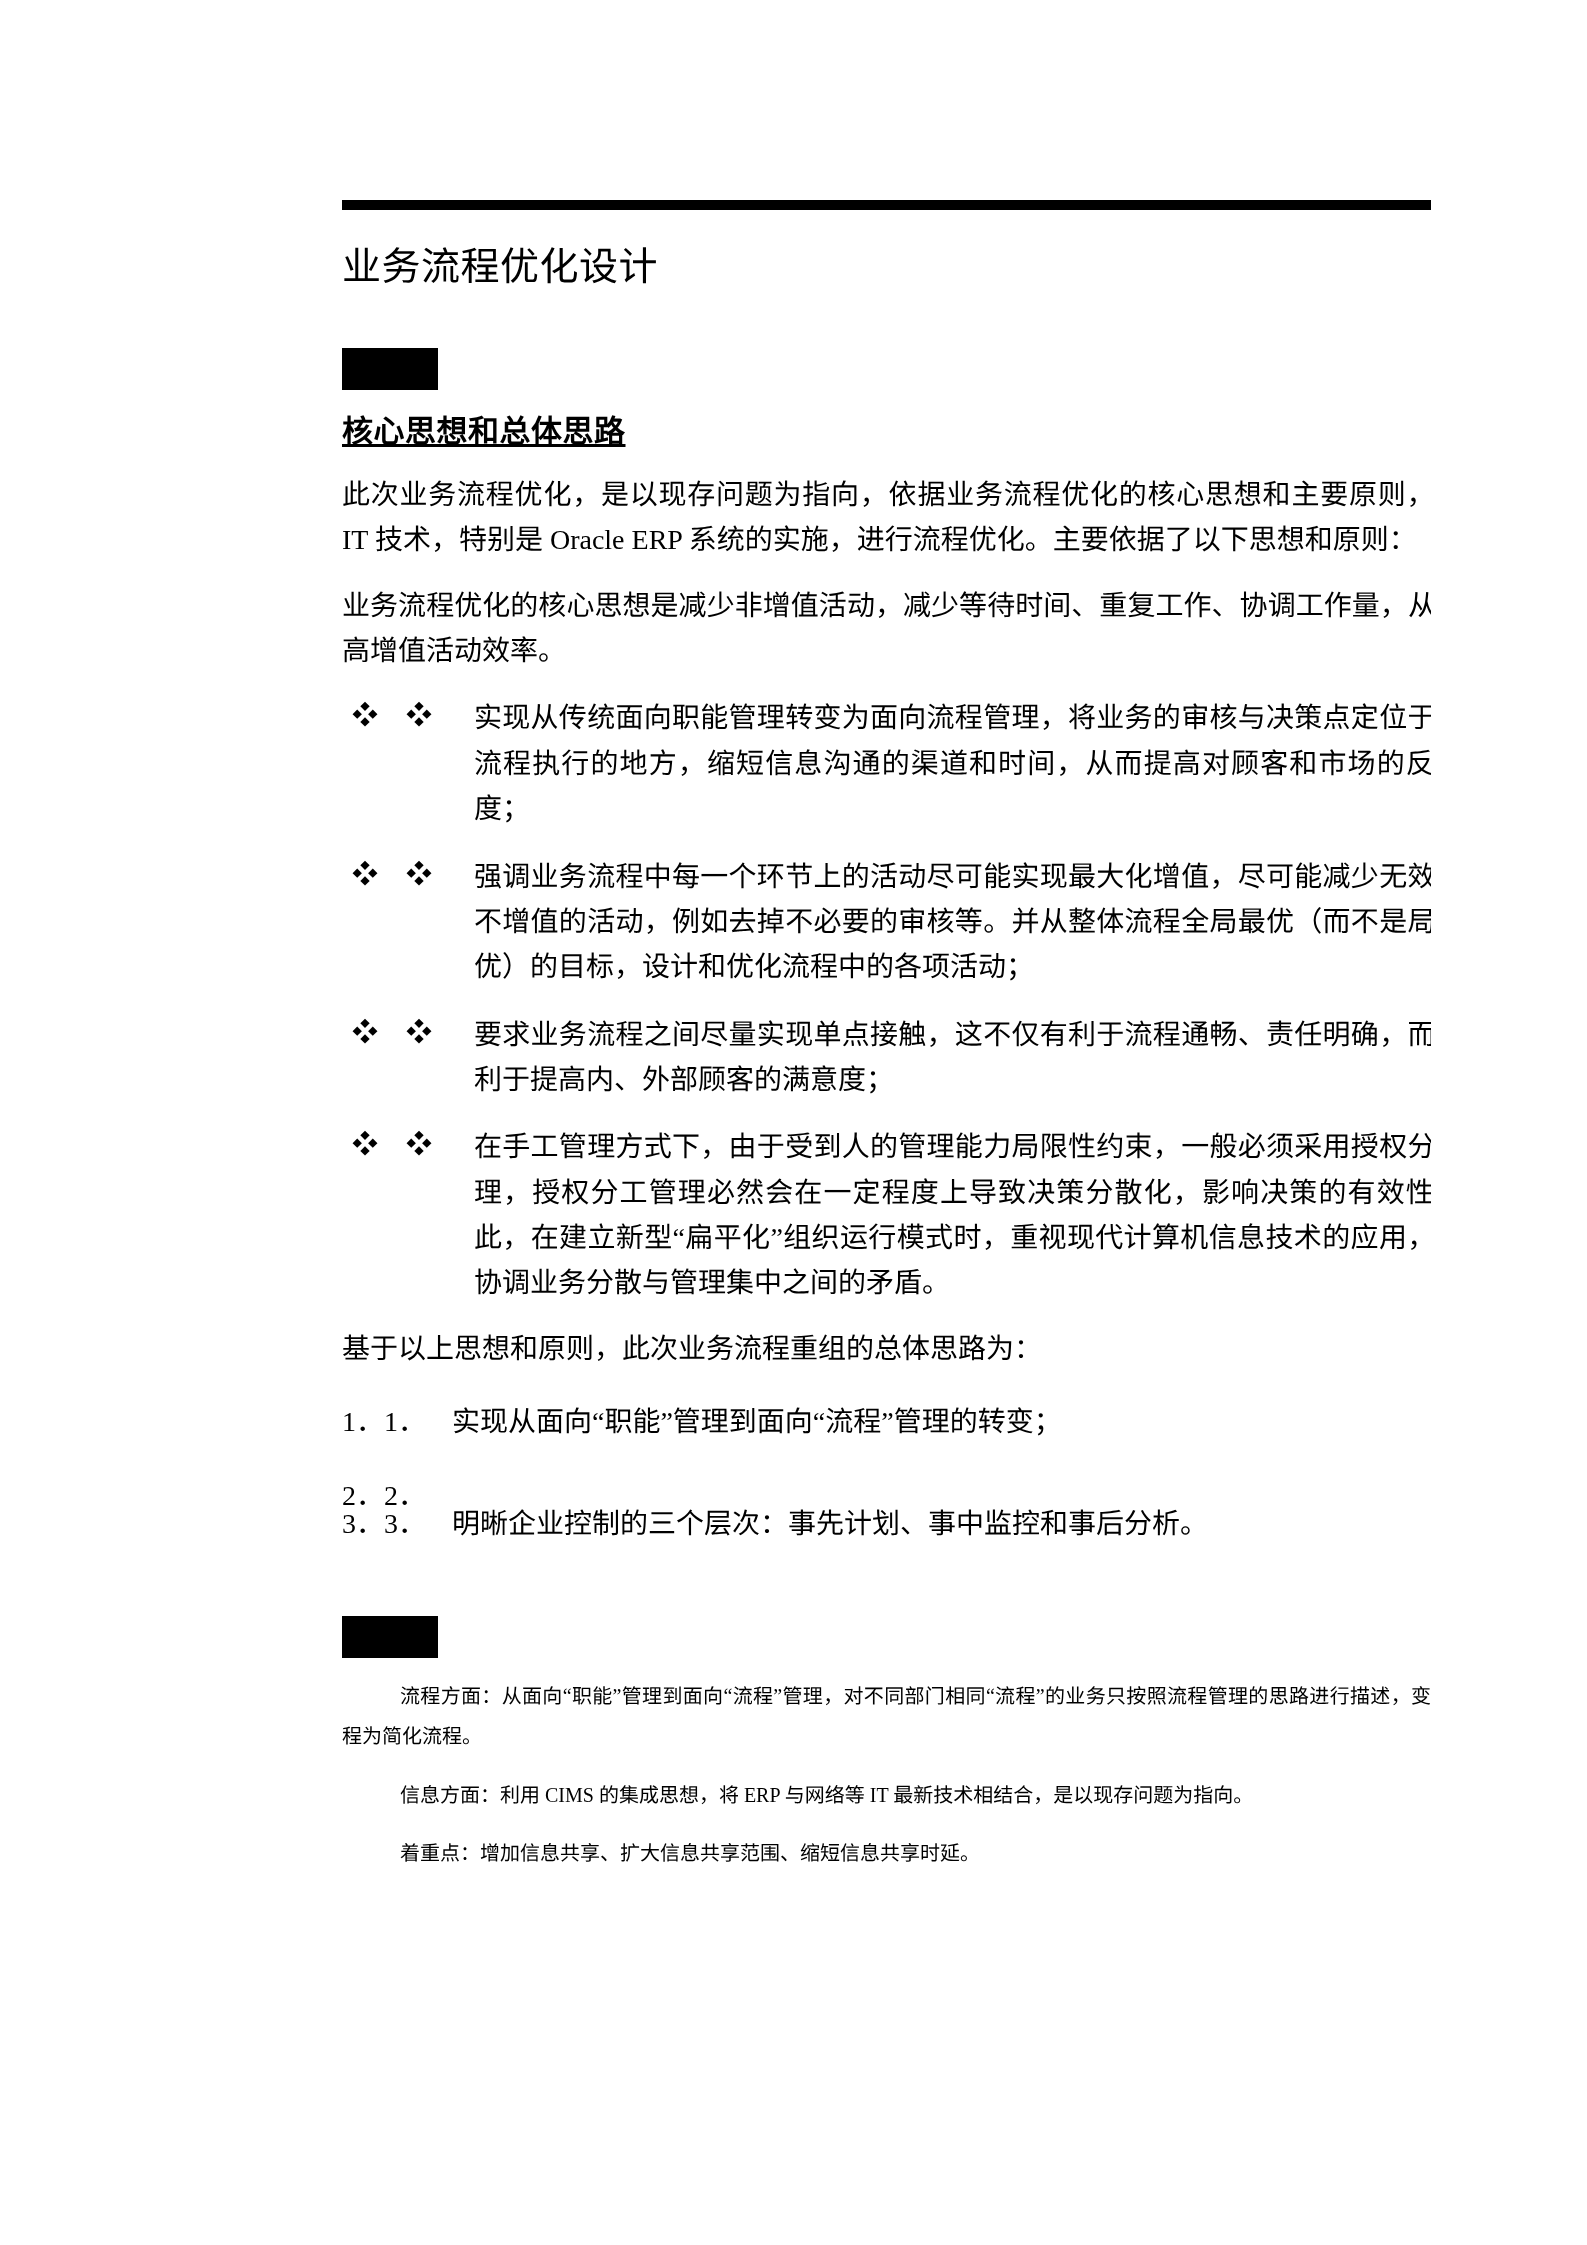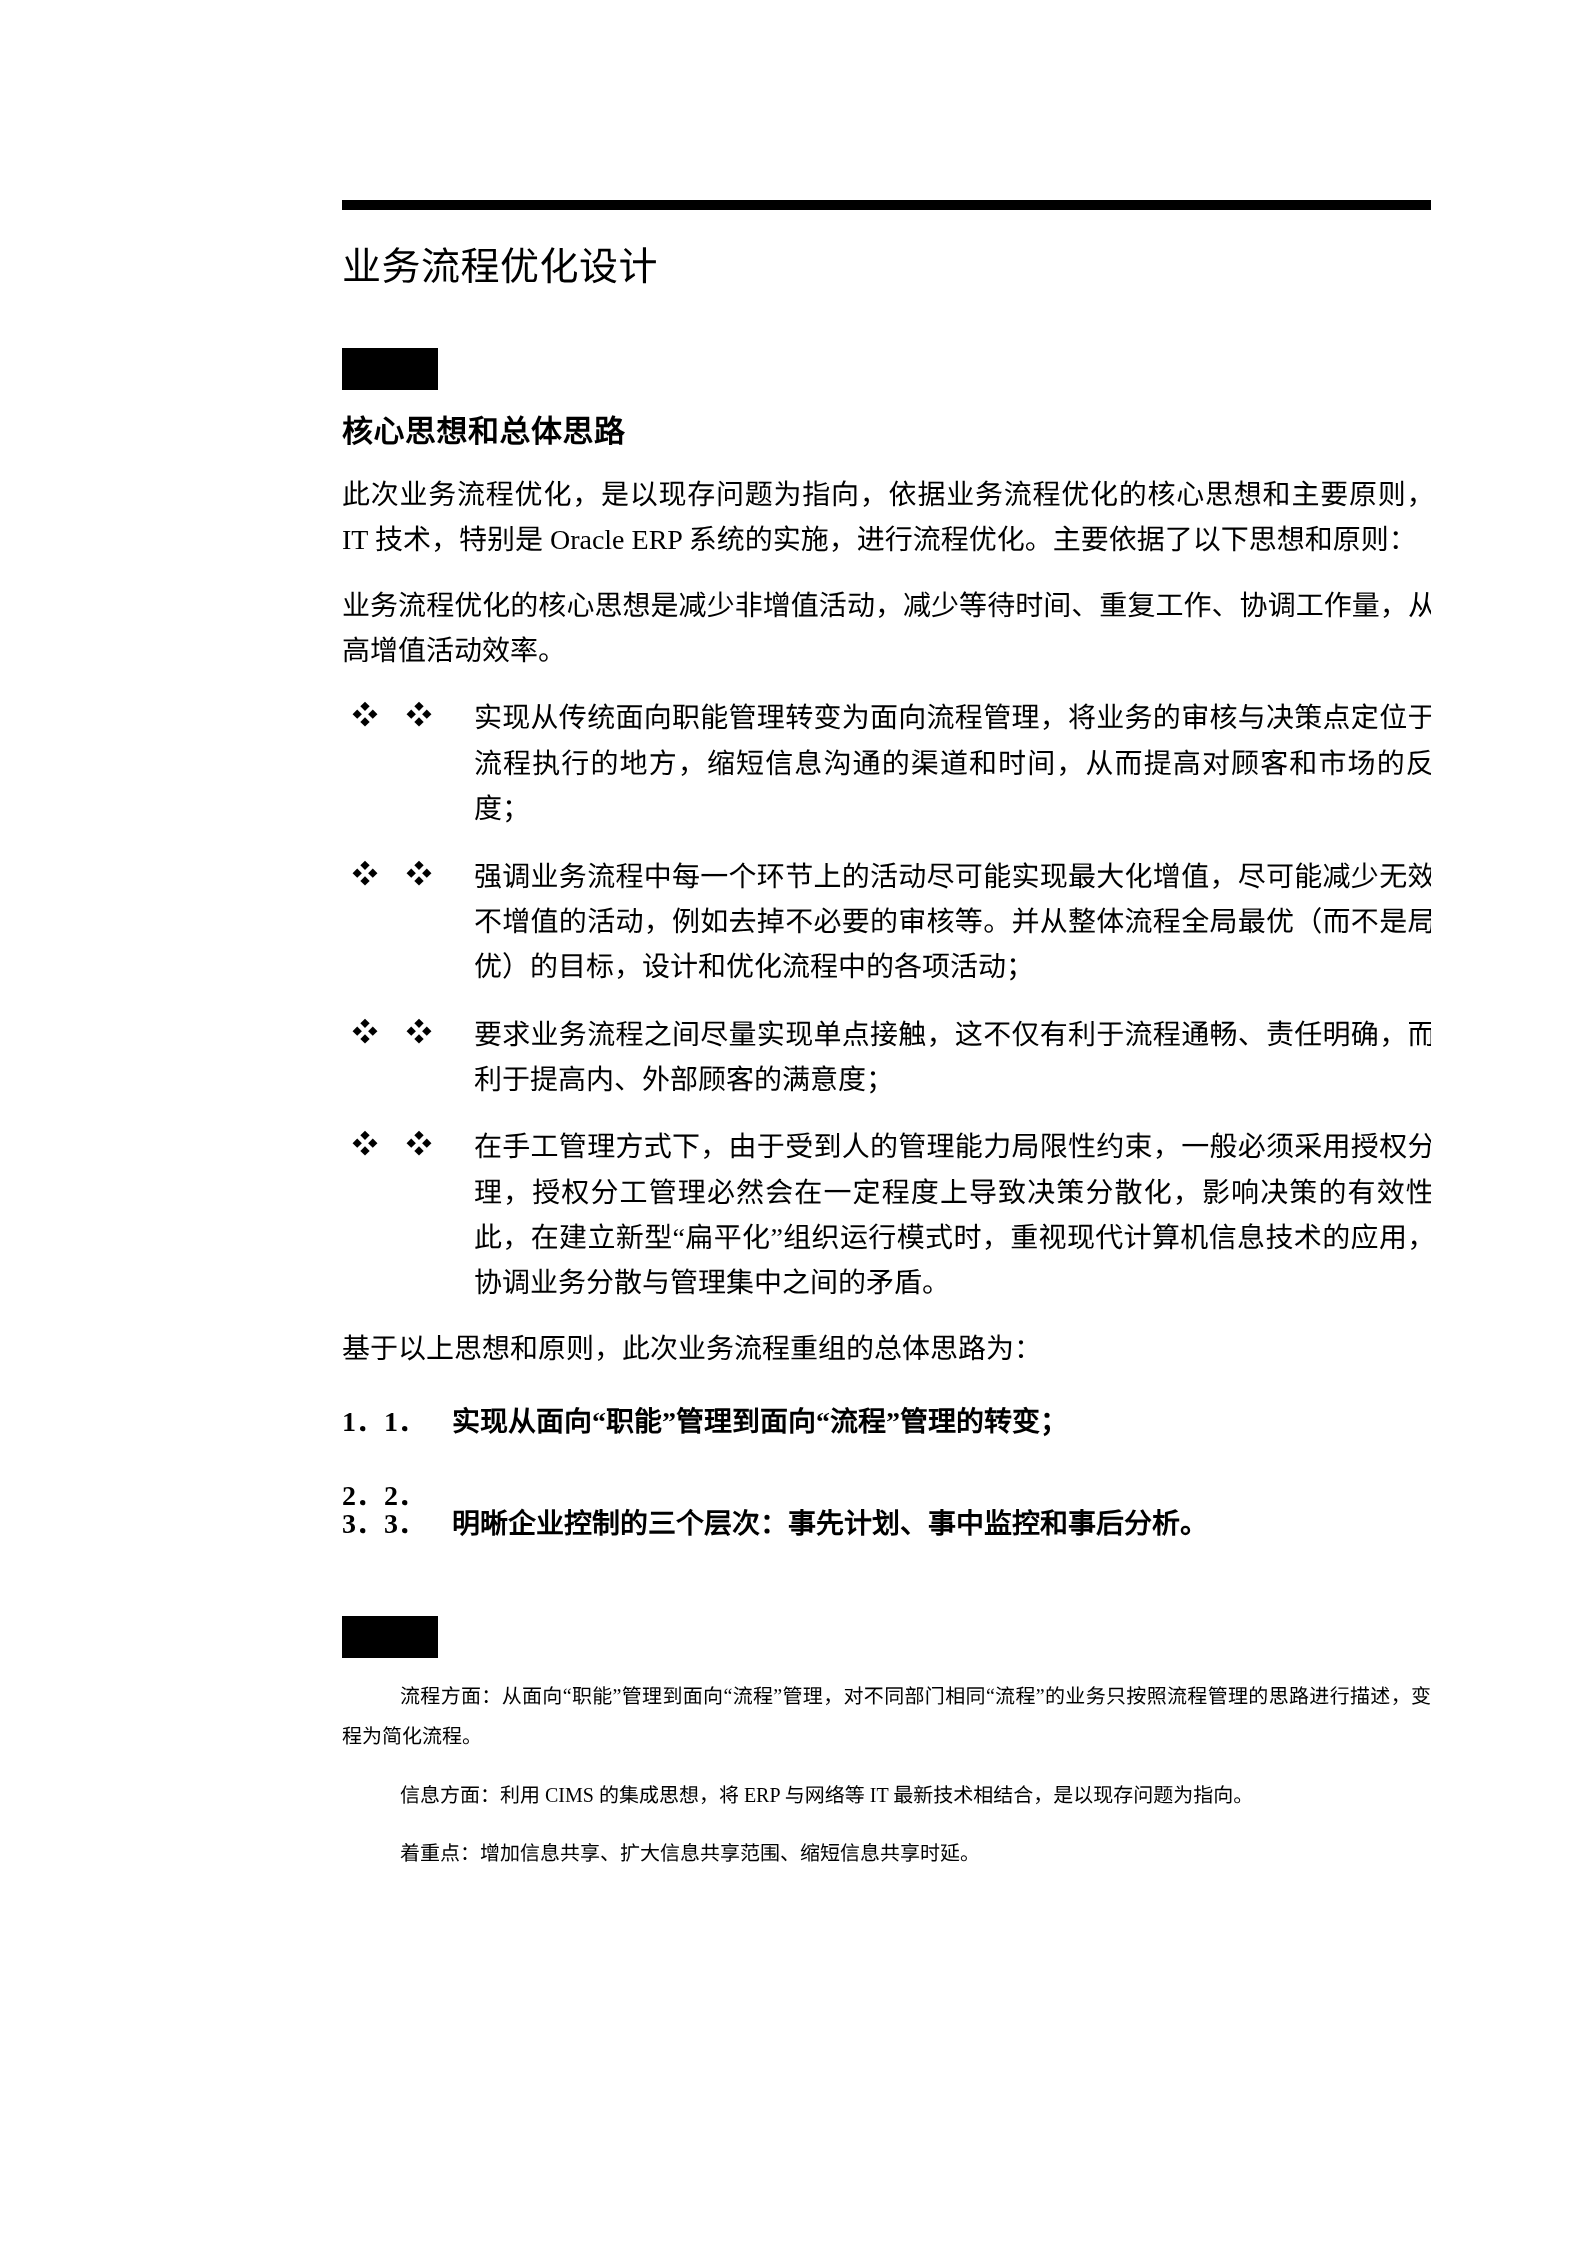--- a/index.html
+++ b/index.html
@@ -58,20 +58,21 @@
 
   
   .section-heading {
     margin: 0;
     padding-top: 22px;
     font-size: 31px;
     font-weight: bold;
     line-height: 1.3;
     font-family: "Liberation Sans", "DejaVu Sans", sans-serif;
     letter-spacing: 0.5px;
+    text-decoration: underline;
   }
 
   
   p.body-para {
     margin: 0;
     padding-top: 20px;
     font-size: 28px;
     line-height: 1.62;
     text-align: justify;
     text-justify: inter-ideograph;
@@ -107,21 +108,20 @@
     list-style: none;
     margin: 0;
     padding: 0;
   }
   ol.number-list > li {
     position: relative;
     padding-left: 110px;
     padding-top: 28px;
     font-size: 28px;
     line-height: 1.62;
-    font-weight: bold;
   }
   .number-marks {
     position: absolute;
     left: 0;
     top: 28px;
     width: 100px;
     font-size: 28px;
     line-height: 1.62;
   }
 

